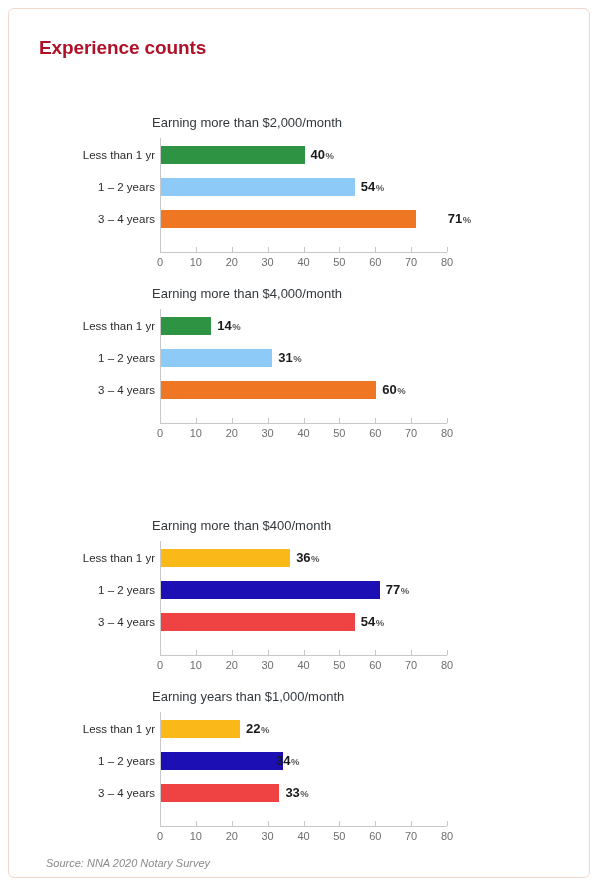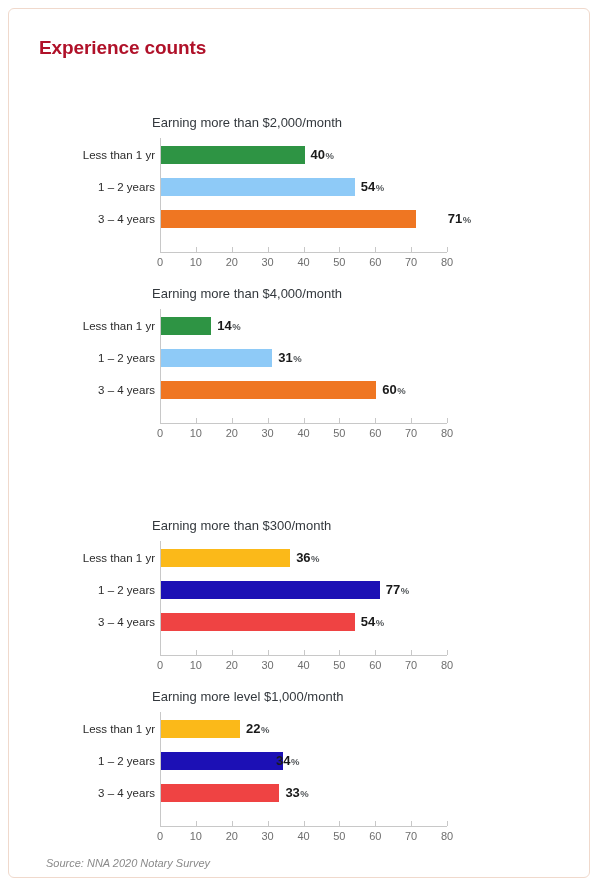--- a/index.html
+++ b/index.html
@@ -231,21 +231,21 @@
         <div class="tick" style="left: 366.25px;"></div>
         <div class="tick-label" style="left: 366.25px;">60</div>
         <div class="tick" style="left: 402.125px;"></div>
         <div class="tick-label" style="left: 402.125px;">70</div>
         <div class="tick" style="left: 438px;"></div>
         <div class="tick-label" style="left: 438px;">80</div>
       </div>
   </div>
 
   <div class="chart c3">
-    <div class="chart-subtitle">Earning more than $300/month</div>
+    <div class="chart-subtitle">Earning more than $400/month</div>
     <div class="plot">
       <div class="y-axis"></div>
       <div class="x-axis"></div>
       <div class="cat-label r0">Less than 1 yr</div>
       <div class="cat-label r1">1 – 2 years</div>
       <div class="cat-label r2">3 – 4 years</div>
       <div class="bar r0" style="width: 129.15px; background: rgb(251, 185, 25);"></div>
       <div class="bar r1" style="width: 218.838px; background: rgb(28, 16, 181);"></div>
       <div class="bar r2" style="width: 193.725px; background: rgb(239, 67, 67);"></div>
       <div class="bar-value r0" style="left: 287.15px;"><span>36</span><span class="pct">%</span></div>
@@ -266,21 +266,21 @@
         <div class="tick" style="left: 366.25px;"></div>
         <div class="tick-label" style="left: 366.25px;">60</div>
         <div class="tick" style="left: 402.125px;"></div>
         <div class="tick-label" style="left: 402.125px;">70</div>
         <div class="tick" style="left: 438px;"></div>
         <div class="tick-label" style="left: 438px;">80</div>
       </div>
   </div>
 
   <div class="chart c4">
-    <div class="chart-subtitle">Earning more level $1,000/month</div>
+    <div class="chart-subtitle">Earning years than $1,000/month</div>
     <div class="plot">
       <div class="y-axis"></div>
       <div class="x-axis"></div>
       <div class="cat-label r0">Less than 1 yr</div>
       <div class="cat-label r1">1 – 2 years</div>
       <div class="cat-label r2">3 – 4 years</div>
       <div class="bar r0" style="width: 78.925px; background: rgb(251, 185, 25);"></div>
       <div class="bar r1" style="width: 121.975px; background: rgb(28, 16, 181);"></div>
       <div class="bar r2" style="width: 118.388px; background: rgb(239, 67, 67);"></div>
       <div class="bar-value r0" style="left: 236.925px;"><span>22</span><span class="pct">%</span></div>

